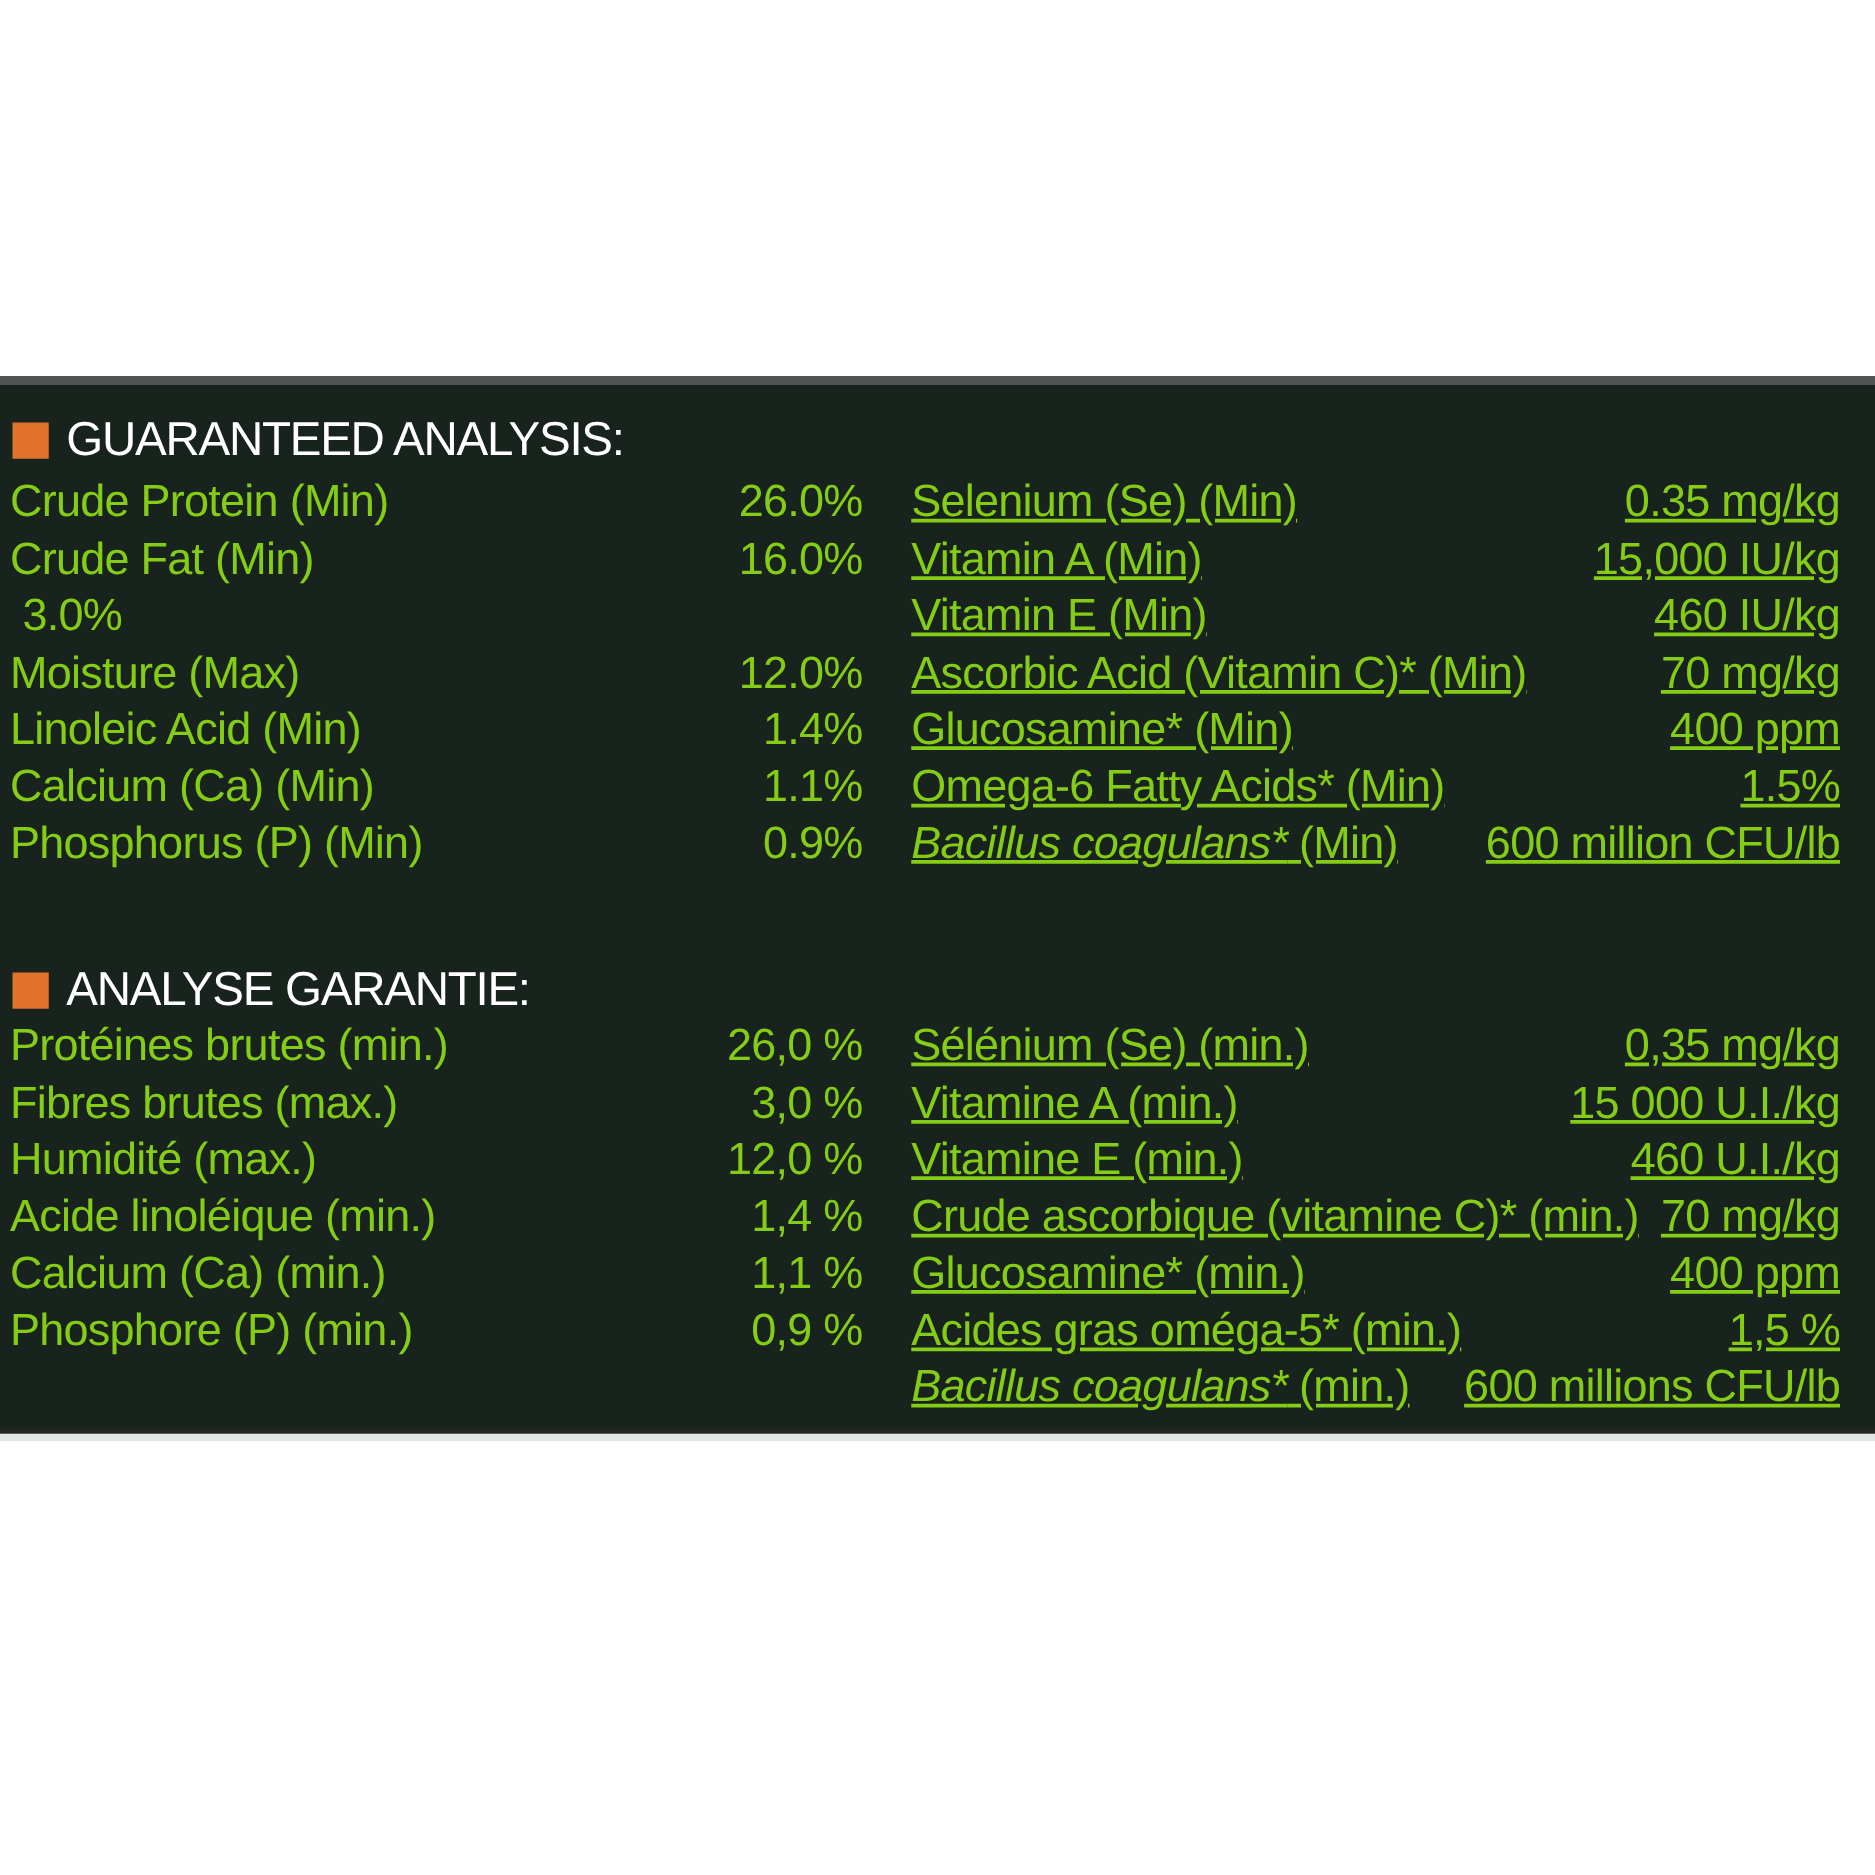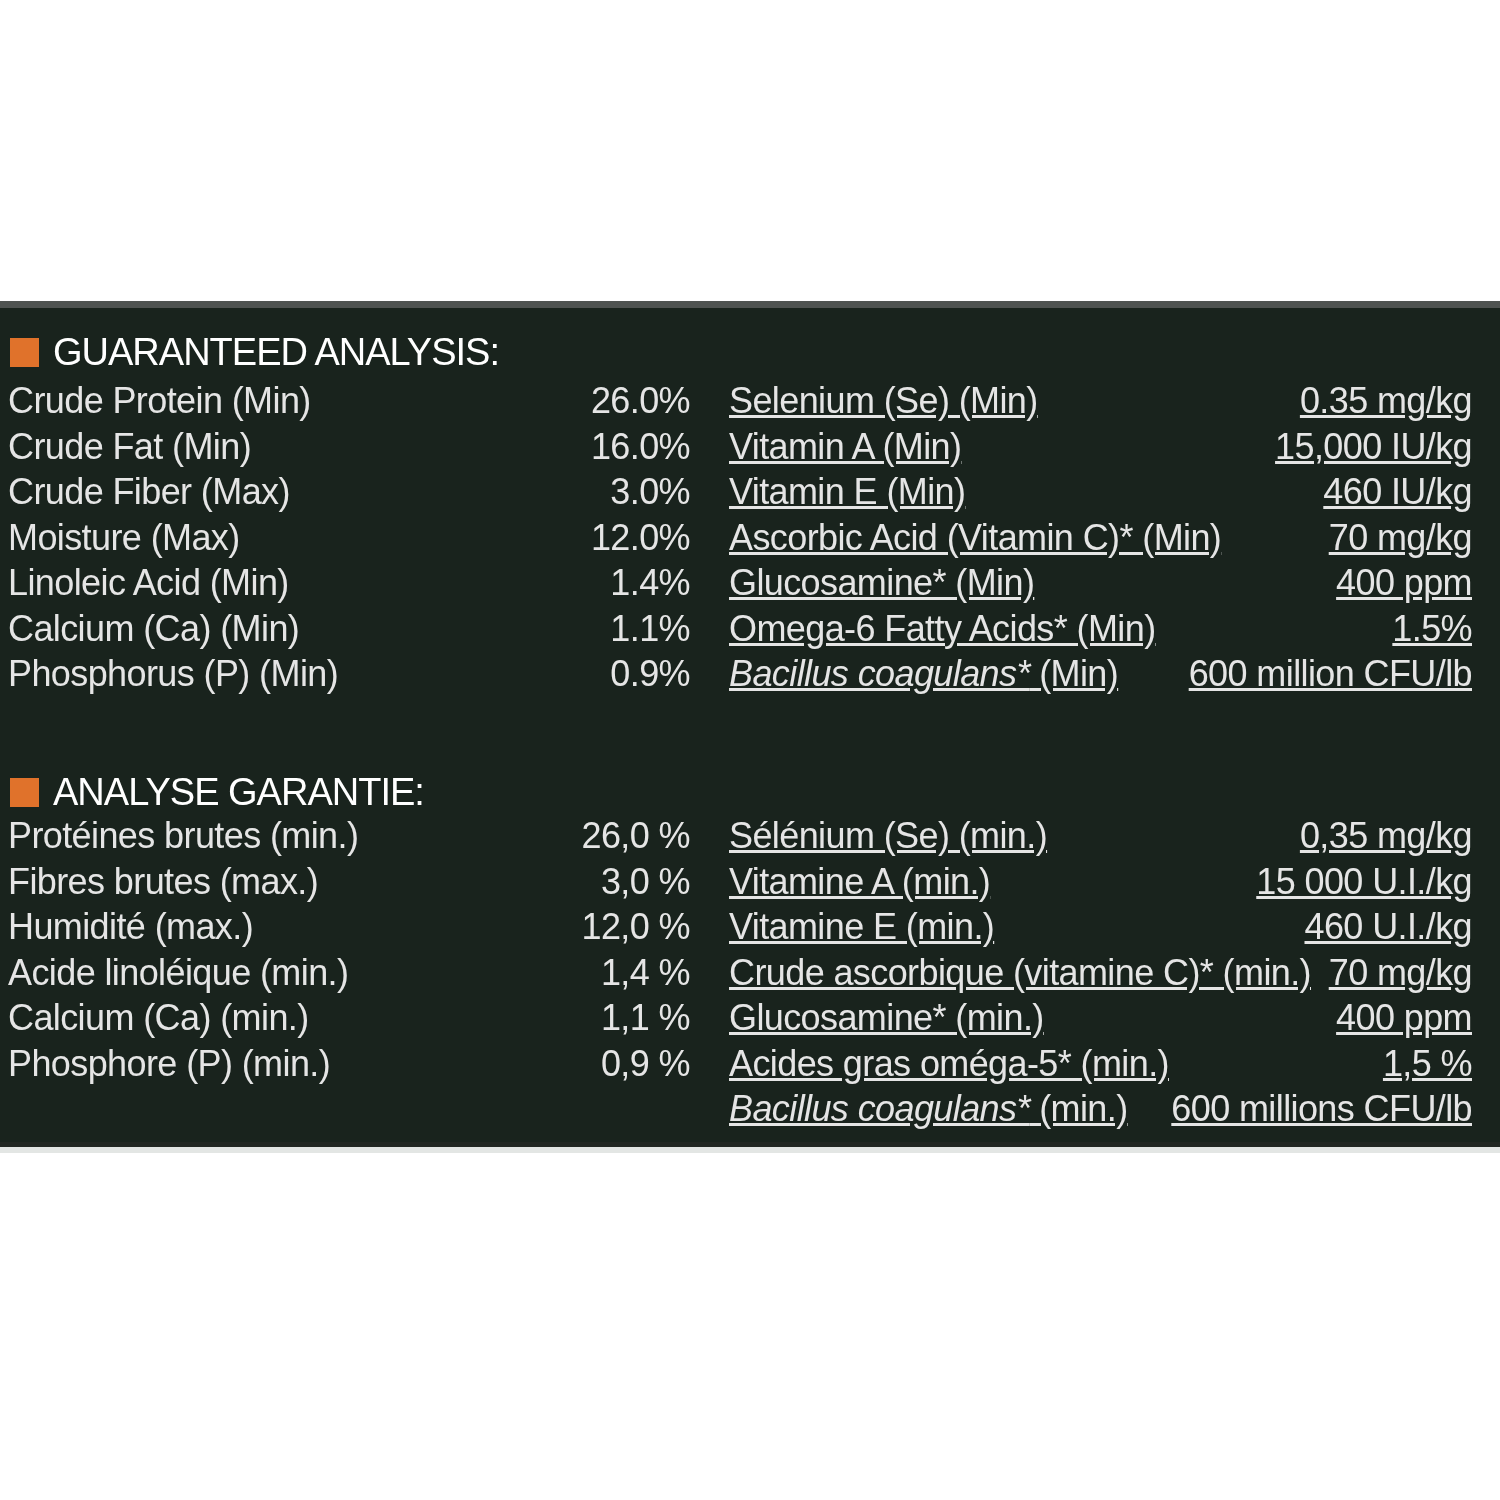--- a/index.html
+++ b/index.html
@@ -49,21 +49,21 @@
   .heading .bullet {
     width: 29px;
     height: 29px;
     background: #e0722b;
     flex: 0 0 auto;
   }
   .h-en { top: 22px; }
   .h-fr { top: 462px; }
   .col {
     position: absolute;
-    color: #e5e5e5;
+    color: #84cc16;
     font-size: 36px;
     letter-spacing: -0.6px;
   }
   .col-left  { left: 8px;   width: 682px; }
   .col-right { left: 729px; width: 743px; text-decoration: underline; }
   .top-en { top: 70px; }
   .top-fr { top: 505px; }
   .row {
     display: flex;
     justify-content: space-between;
@@ -89,21 +89,20 @@
   <div class="col col-left top-en">
     <div class="row">
         <span class="lbl">Crude Protein (Min)</span>
         <span class="val">26.0%</span>
       </div>
     <div class="row">
         <span class="lbl">Crude Fat (Min)</span>
         <span class="val">16.0%</span>
       </div>
     <div class="row">
-        <span class="lbl">Crude Fiber (Max)</span>
         <span class="val">3.0%</span>
       </div>
     <div class="row">
         <span class="lbl">Moisture (Max)</span>
         <span class="val">12.0%</span>
       </div>
     <div class="row">
         <span class="lbl">Linoleic Acid (Min)</span>
         <span class="val">1.4%</span>
       </div>

